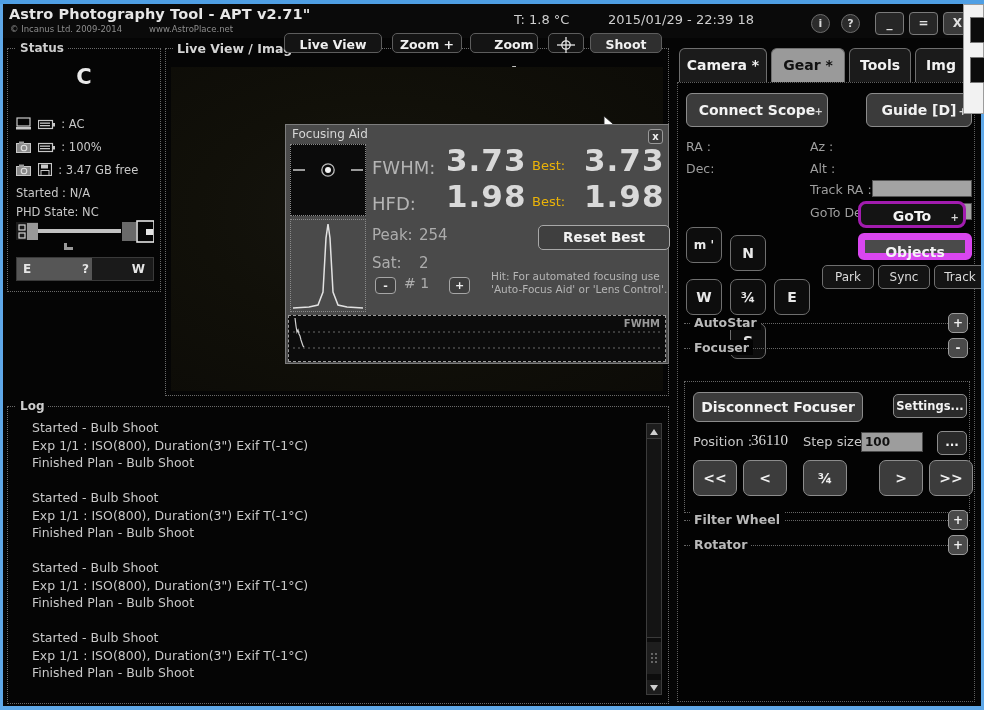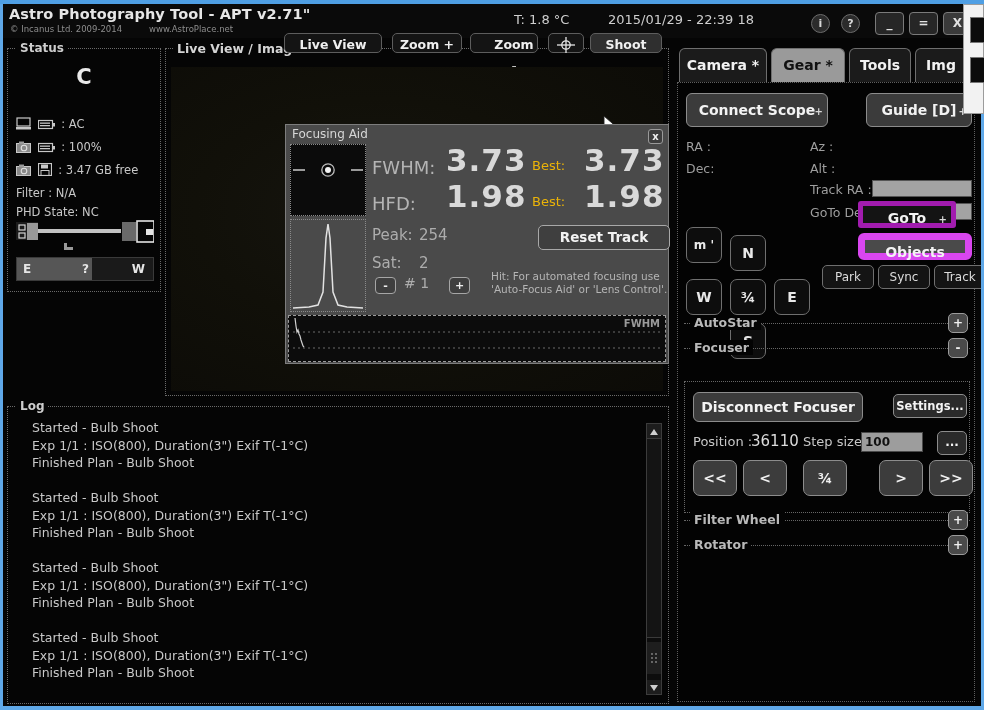--- a/index.html
+++ b/index.html
@@ -158,22 +158,22 @@
 
   .rlbl { position:absolute; font-size:12.5px; color:#9e9e9e;text-align:right; }
   .rfield { position:absolute; height:17px; background:#a3a3a3; border:1px solid #555; }
 
   .dirbtn {
     position:absolute; width:36px; height:36px; border-radius:7px;
     background:#0d0d0d; border:1px solid #6f6f6f; color:#e8e8e8;
     font-size:14px; font-weight:bold; text-align:center; line-height:34px;
   }
   .dirbtn.small { font-size:12px; }
-  #b-goto { left:180px; top:118px; width:98px; height:27px; font-size:14px; line-height:25px;
-    background:#141414; border:5px solid #a21caf; border-radius:3px; }
+  #b-goto { left:180px; top:118px; width:108px; height:27px; font-size:14px; line-height:25px;
+    background:#141414; border:3px solid #a21caf; border-radius:8px; }
   #b-objects { left:180px; top:150px; width:114px; height:27px; font-size:14px; line-height:25px;
     background:#4a4a4a; border:7px solid #d946ef; border-radius:6px; }
   .minibtn { position:absolute; top:182px; height:24px; border-radius:5px;
     background:#141414; border:1px solid #6f6f6f; color:#dcdcdc;
     font-size:12px; text-align:center; line-height:22px; }
   #b-park { left:144px; width:52px; }
   #b-sync { left:200px; width:52px; }
   #b-track { left:256px; width:52px; }
 
   
@@ -282,21 +282,21 @@
         <span class="ico">
           <svg width="14" height="13" viewBox="0 0 14 13">
               <rect x="0.5" y="0.5" width="13" height="12" fill="none" stroke="#c8c8c8" stroke-width="1.2"></rect>
               <rect x="3" y="1.5" width="7" height="4" fill="#c8c8c8"></rect>
               <rect x="3" y="7.5" width="8" height="5" fill="none" stroke="#c8c8c8" stroke-width="1"></rect>
             </svg>
         </span>
         <span>: 3.47 GB free</span>
       </div>
 
-      <div class="st-row" style="top:137px;">Filter : N/A</div>
+      <div class="st-row" style="top:137px;">Started : N/A</div>
       <div class="st-row" style="top:156px;">PHD State: NC</div>
 
       <div id="slider-box">
         <svg width="138" height="34" viewBox="0 0 138 34">
           <rect x="0" y="3" width="22" height="18" fill="#1c1c1c"></rect>
           <rect x="3" y="6" width="6" height="5" fill="none" stroke="#d4d4d4" stroke-width="1.2"></rect>
           <rect x="3" y="14" width="6" height="5" fill="none" stroke="#d4d4d4" stroke-width="1.2"></rect>
           <rect x="11" y="4" width="11" height="17" fill="#999"></rect>
           <rect x="22" y="10" width="83" height="4" fill="#c2c2c2"></rect>
           <rect x="106" y="3" width="14" height="19" fill="#6a6a6a"></rect>
@@ -362,21 +362,21 @@
       <div class="fa-lbl" style="left:86px; top:68px;">HFD:</div>
       <div class="fa-big" style="left:160px; top:53px;">1.98</div>
       <div class="fa-best" style="left:246px; top:69px;">Best:</div>
       <div class="fa-big" style="left:298px; top:53px;">1.98</div>
 
       <div class="fa-sm" style="left:86px; top:101px;">Peak:</div>
       <div class="fa-sm" style="left:133px; top:101px;">254</div>
       <div class="fa-sm" style="left:86px; top:129px;">Sat:</div>
       <div class="fa-sm" style="left:133px; top:129px;">2</div>
 
-      <div id="fa-reset">Reset Track</div>
+      <div id="fa-reset">Reset Best</div>
 
       <div class="fa-pm" style="left:89px; top:152px;">-</div>
       <div class="fa-sm" style="left:118px; top:150px; font-size:14px;">#  1</div>
       <div class="fa-pm" style="left:163px; top:152px;">+</div>
 
       <div id="fa-hint">Hit: For automated focusing use 'Auto-Focus Aid' or 'Lens Control'.</div>
 
       <div id="fa-trend">
         <div id="fa-trend-lbl">FWHM</div>
         <svg width="376" height="45" viewBox="0 0 376 45">
@@ -480,21 +480,21 @@
         <div class="sect" style="top:265px; height:1px;">
           <div class="sect-title">Focuser</div>
           <div class="sect-btn">-</div>
         </div>
 
         <div id="focuser-box">
           <div class="rbtn" id="b-disconnect-focuser">Disconnect Focuser</div>
           <div class="rbtn" id="b-settings">Settings...</div>
 
           <div class="rlbl" style="left:8px; top:52px; font-size:13px; color:#c8c8c8;">Position :</div>
-          <div class="rlbl" style="left:66px; top:50px; font-size:15px; color:#dcdcdc;">36110</div>
+          <div class="rlbl" style="left:66px; top:50px; font-size:15px; color:#dcdcdc;font-family:Liberation Serif, serif;">36110</div>
           <div class="rlbl" style="left:118px; top:52px; font-size:13px; color:#c8c8c8;">Step size:</div>
           <div id="step-field">100</div>
           <div class="rbtn" id="b-dots">...</div>
 
           <div class="fbtn" id="fb-ll">&lt;&lt;</div>
           <div class="fbtn" id="fb-l">&lt;</div>
           <div class="fbtn" id="fb-c">¾</div>
           <div class="fbtn" id="fb-r">&gt;</div>
           <div class="fbtn" id="fb-rr">&gt;&gt;</div>
         </div>

